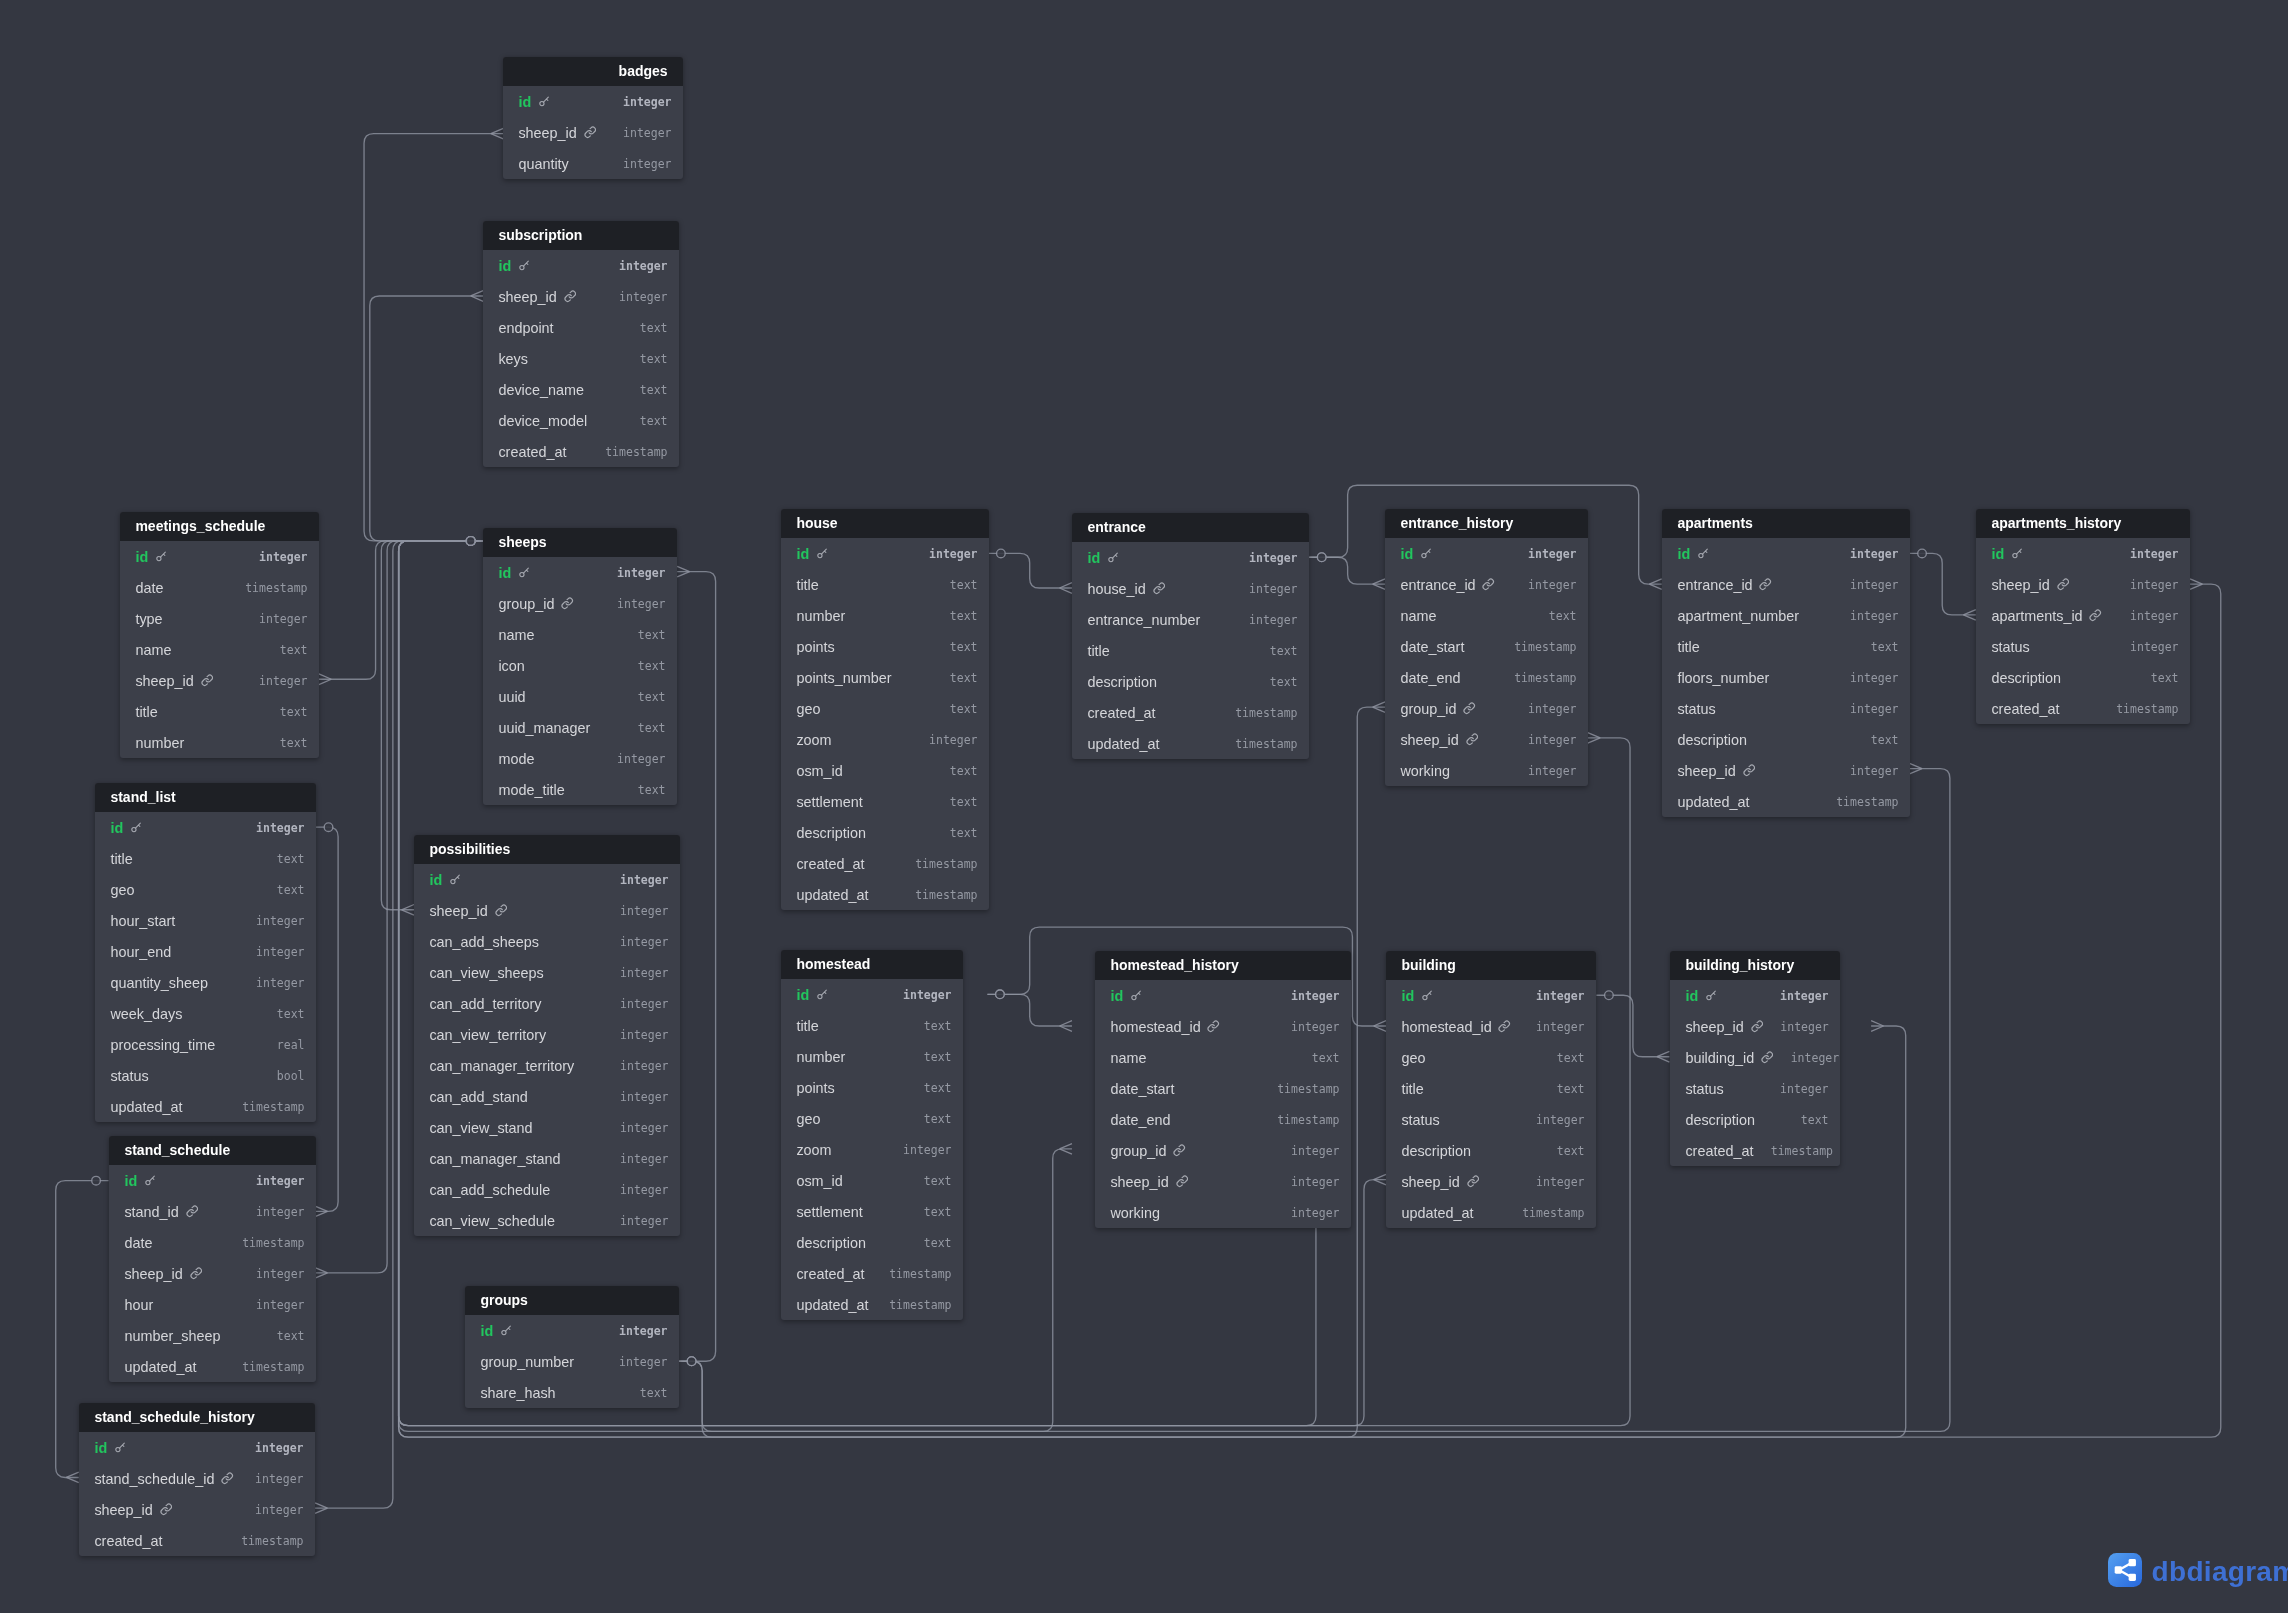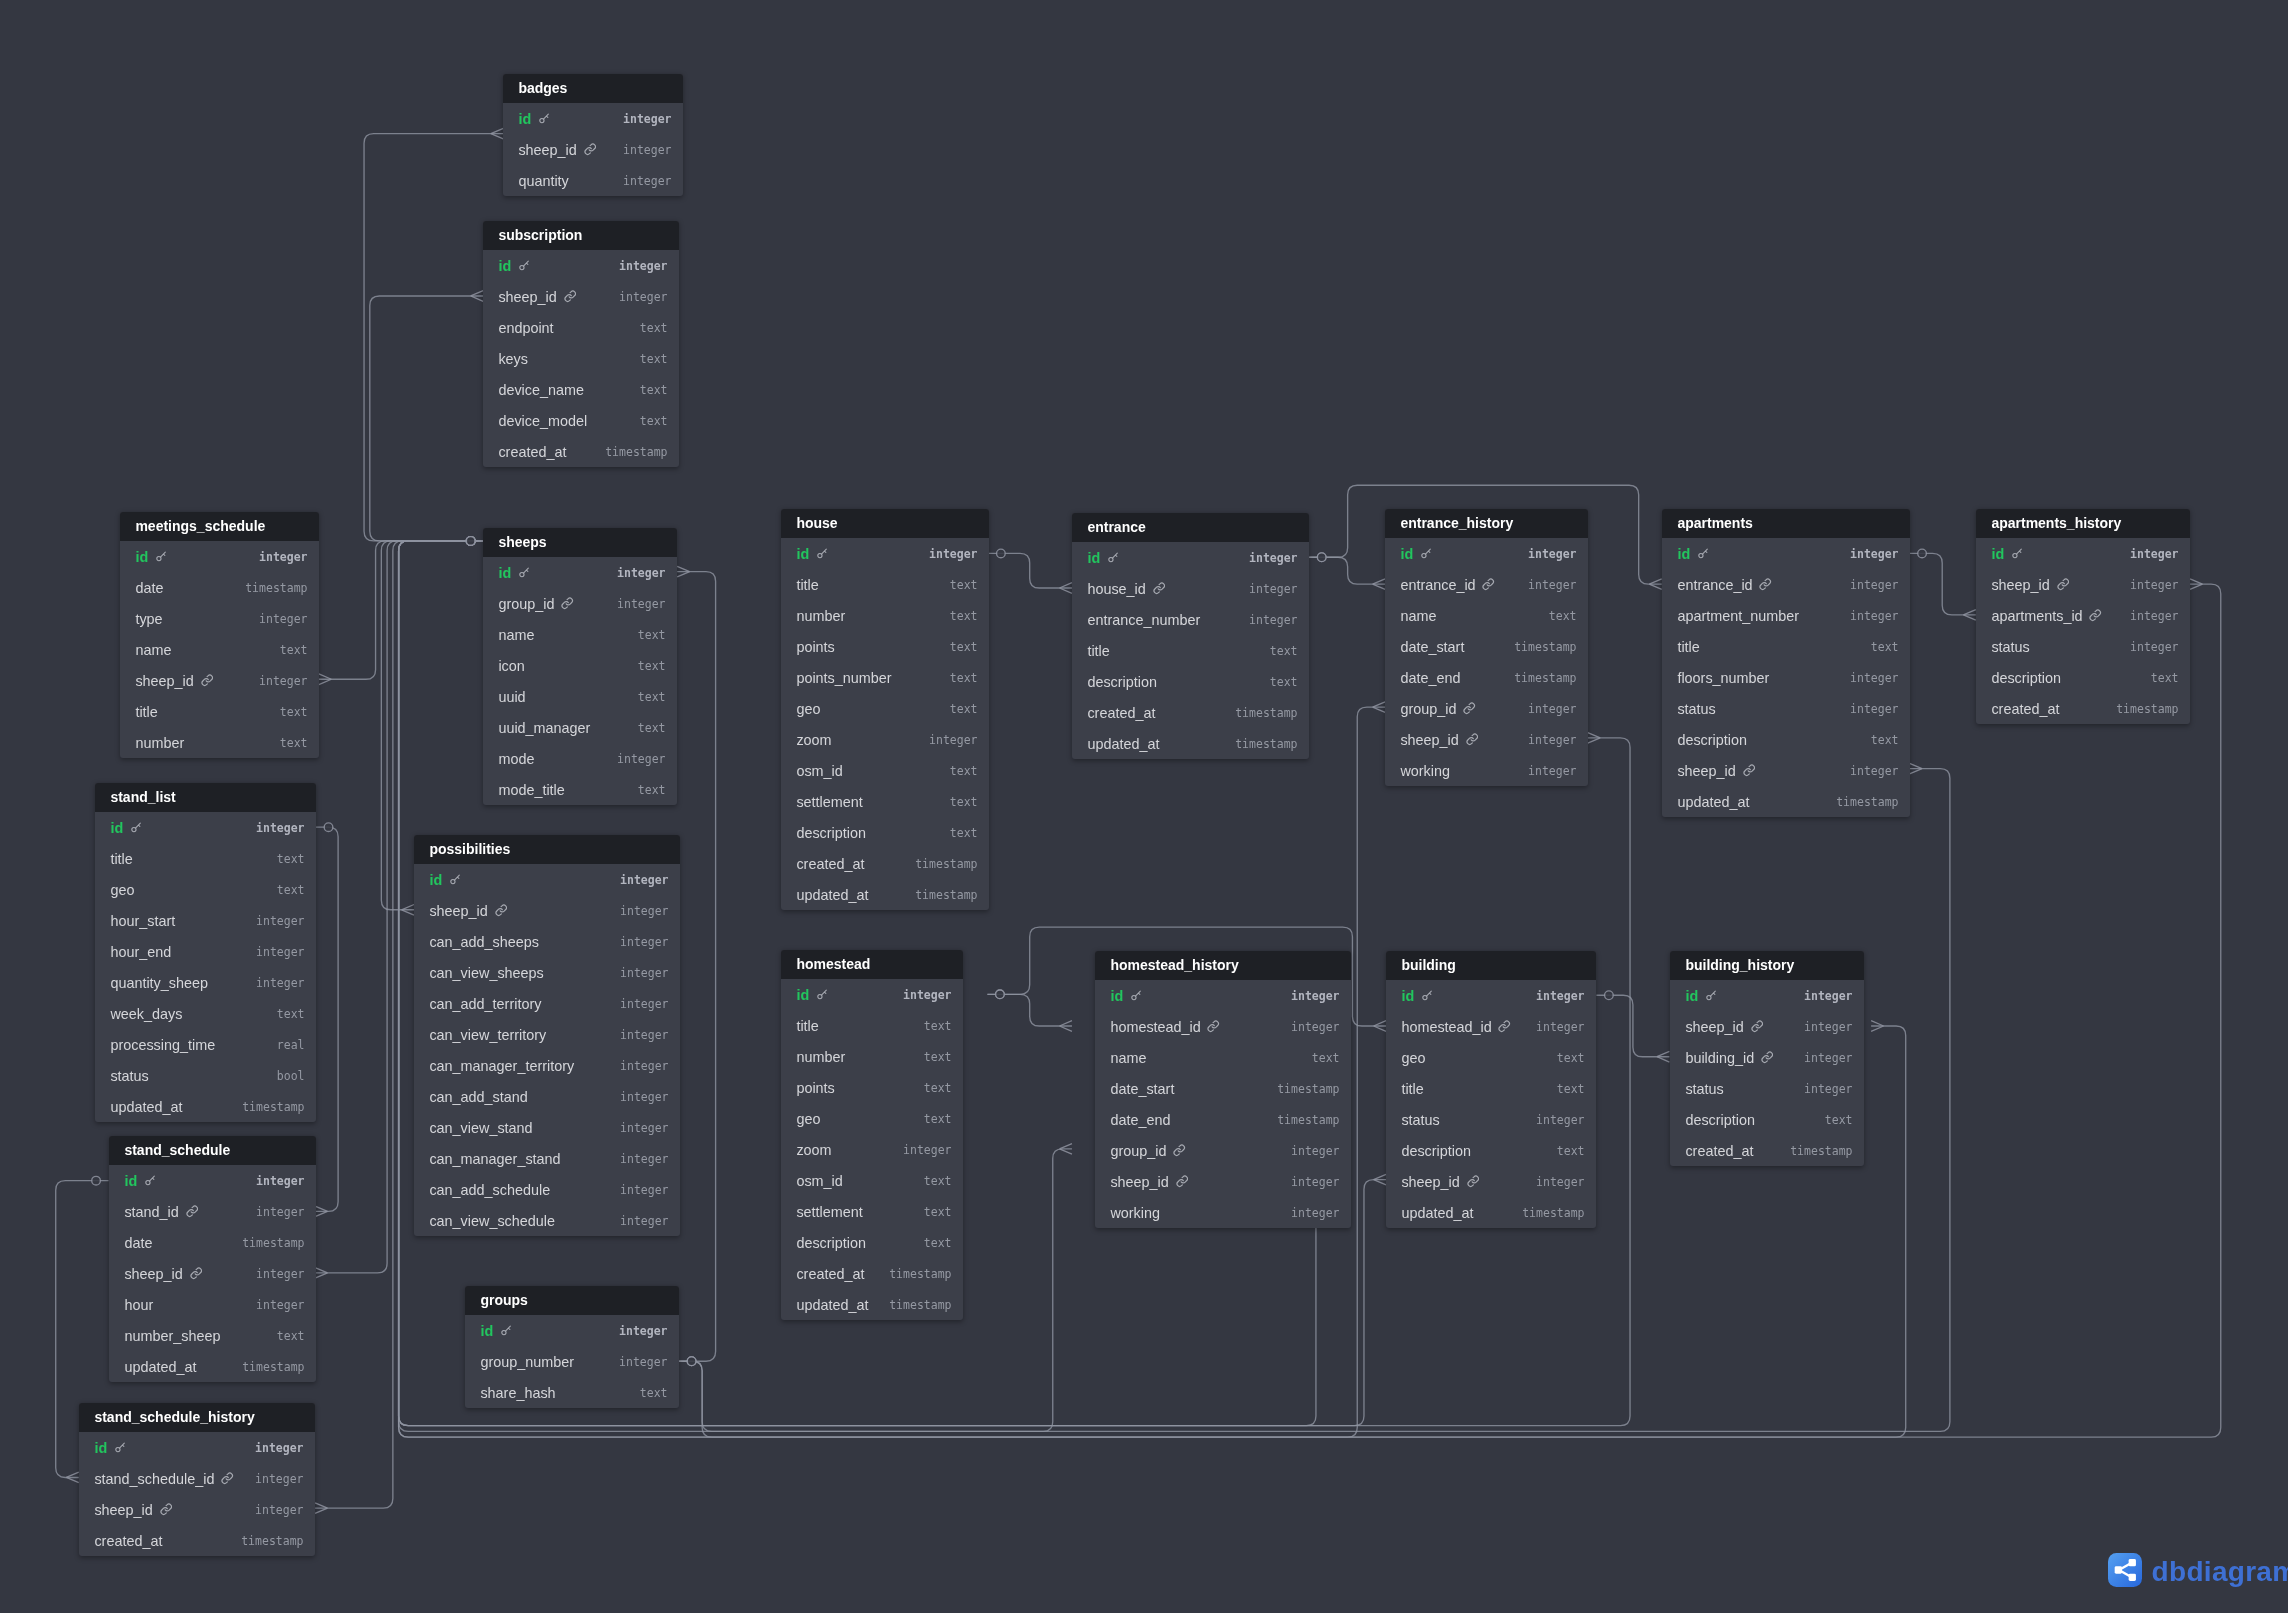--- a/index.html
+++ b/index.html
@@ -159,21 +159,21 @@
       <path class="wire-marker" fill="none" d="M 2293 608 L 2280 602.5 M 2293 608 L 2280 613.5"></path>
     </g>
     <g>
       <path class="wire" d="M 503 563 L 425 563 Q 415 563 415 573 L 415 1486 Q 415 1496 425 1496 L 1974 1496 Q 1984 1496 1984 1486 L 1984 1078 Q 1984 1068 1974 1068 L 1948 1068"></path>
       <circle cx="490" cy="563" r="4.5" fill="#343741" class="wire-marker"></circle>
       <path class="wire-marker" fill="none" d="M 1961 1068 L 1948 1062.5 M 1961 1068 L 1948 1073.5"></path>
     </g>
   </svg>
 
 <div id="tables-layer">
-    <div class="db-table" style="left: 503px; top: 74px; width: 180px;">
+    <div class="db-table" style="left: 503px; top: 57px; width: 180px; text-align: right;">
       <div class="db-table-header">badges</div>
       <div class="db-row pk">
         <span class="fname">
           <span>id</span>
           <span class="key-icon">
             <svg width="12.5" height="12.5" viewBox="0 0 16 16">
               <g fill="none" stroke="#a6a9b1" stroke-width="1.4" stroke-linecap="round">
                 <circle cx="5" cy="11" r="2.7"></circle>
                 <path d="M7 9 L13.2 2.8 M10.8 5.2 L12.6 7"></path>
               </g>
@@ -1258,21 +1258,21 @@
         </span>
         <span class="ftype">text</span>
       </div>
       <div class="db-row">
         <span class="fname">
           <span>created_at</span>
         </span>
         <span class="ftype">timestamp</span>
       </div>
     </div>
-    <div class="db-table" style="left: 1670px; top: 951px; width: 194px;">
+    <div class="db-table" style="left: 1670px; top: 951px; width: 170px;">
       <div class="db-table-header">building_history</div>
       <div class="db-row pk">
         <span class="fname">
           <span>id</span>
           <span class="key-icon">
             <svg width="12.5" height="12.5" viewBox="0 0 16 16">
               <g fill="none" stroke="#a6a9b1" stroke-width="1.4" stroke-linecap="round">
                 <circle cx="5" cy="11" r="2.7"></circle>
                 <path d="M7 9 L13.2 2.8 M10.8 5.2 L12.6 7"></path>
               </g>

